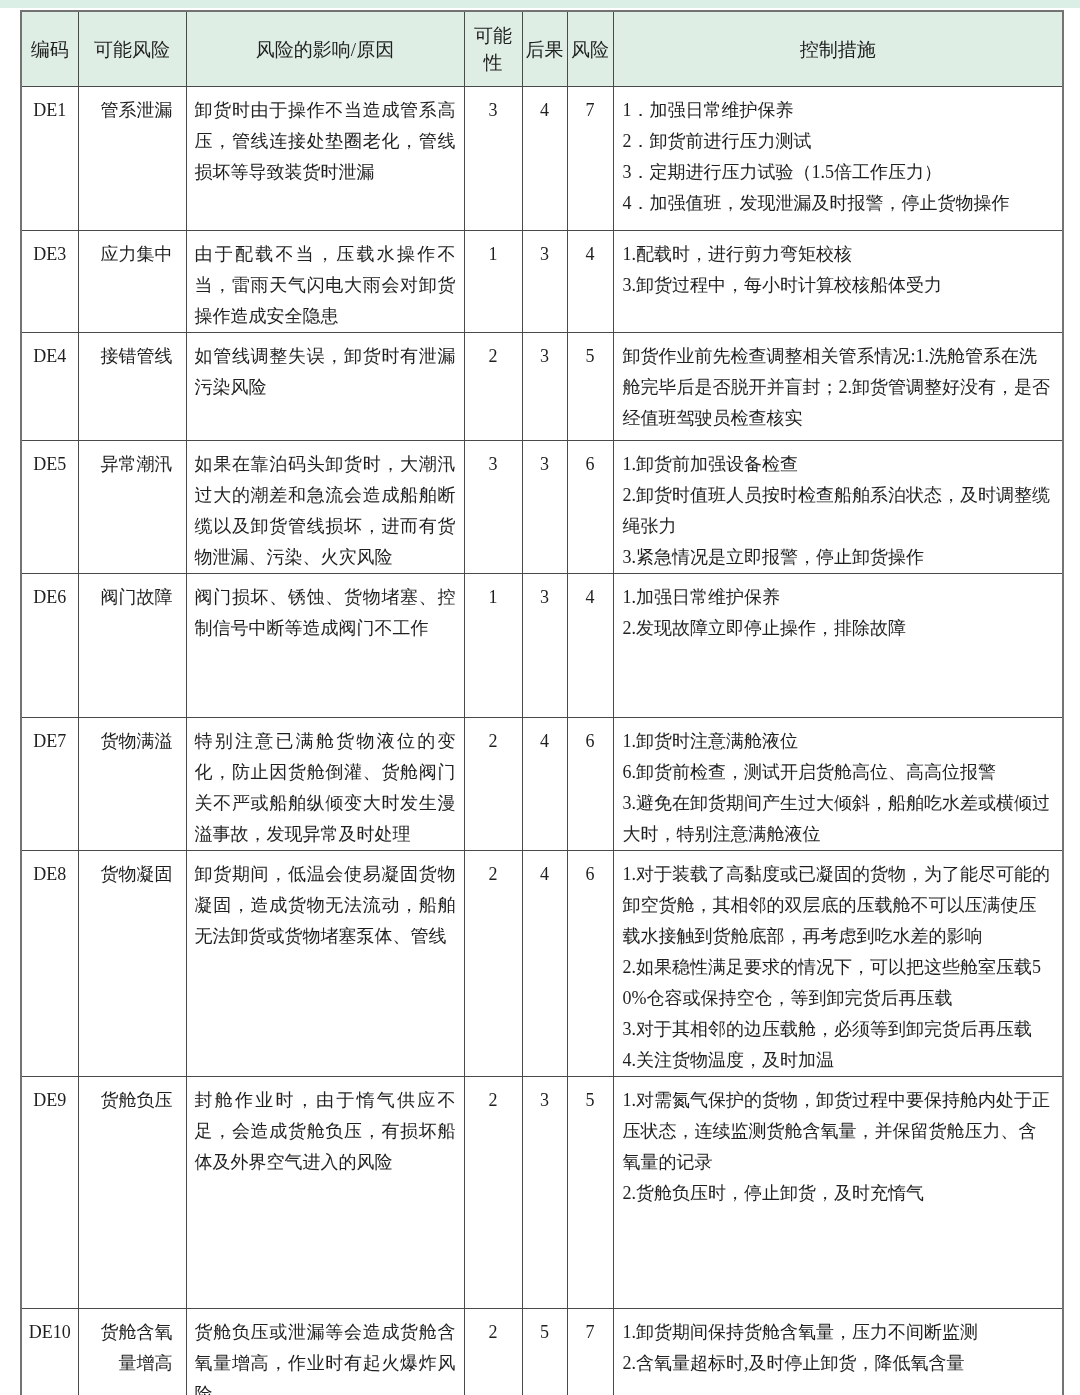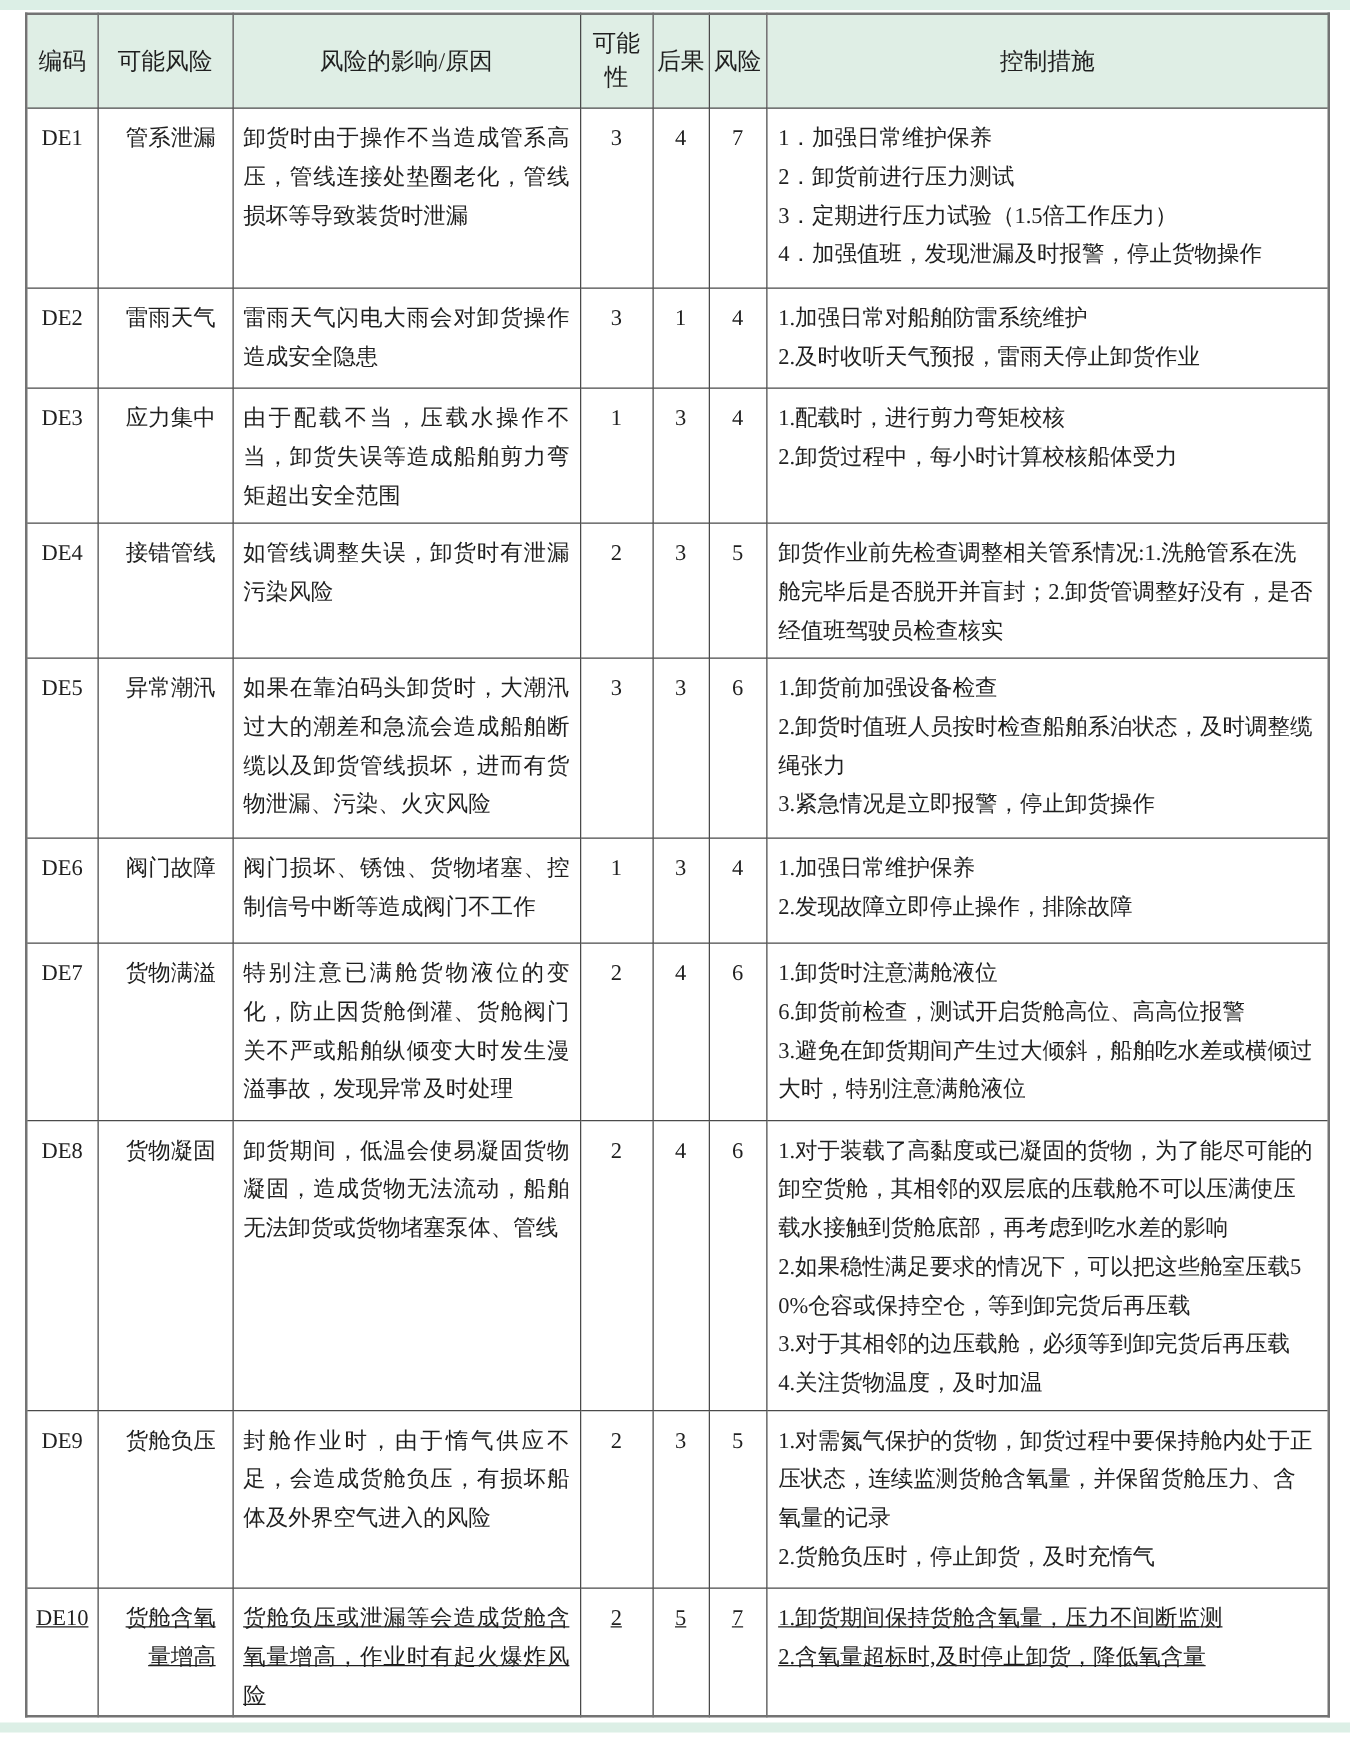--- a/index.html
+++ b/index.html
@@ -105,41 +105,29 @@
         <td class="col-num">4</td>
         <td class="col-num">7</td>
         <td class="col-measures">
           <div class="measure-line">1．加强日常维护保养</div>
           <div class="measure-line">2．卸货前进行压力测试</div>
           <div class="measure-line">3．定期进行压力试验（1.5倍工作压力）</div>
           <div class="measure-line">4．加强值班，发现泄漏及时报警，停止货物操作</div>
         </td>
       </tr>
       <tr>
-        <td class="col-code">DE2</td>
-        <td class="col-risk">雷雨天气</td>
-        <td class="col-impact">雷雨天气闪电大雨会对卸货操作造成安全隐患</td>
-        <td class="col-num">3</td>
-        <td class="col-num">1</td>
-        <td class="col-num">4</td>
-        <td class="col-measures">
-          <div class="measure-line">1.加强日常对船舶防雷系统维护</div>
-          <div class="measure-line">2.及时收听天气预报，雷雨天停止卸货作业</div>
-        </td>
-      </tr>
-      <tr>
         <td class="col-code">DE3</td>
         <td class="col-risk">应力集中</td>
-        <td class="col-impact">由于配载不当，压载水操作不当，卸货失误等造成船舶剪力弯矩超出安全范围</td>
+        <td class="col-impact">由于配载不当，压载水操作不当，雷雨天气闪电大雨会对卸货操作造成安全隐患</td>
         <td class="col-num">1</td>
         <td class="col-num">3</td>
         <td class="col-num">4</td>
         <td class="col-measures">
           <div class="measure-line">1.配载时，进行剪力弯矩校核</div>
-          <div class="measure-line">2.卸货过程中，每小时计算校核船体受力</div>
+          <div class="measure-line">3.卸货过程中，每小时计算校核船体受力</div>
         </td>
       </tr>
       <tr>
         <td class="col-code">DE4</td>
         <td class="col-risk">接错管线</td>
         <td class="col-impact">如管线调整失误，卸货时有泄漏污染风险</td>
         <td class="col-num">2</td>
         <td class="col-num">3</td>
         <td class="col-num">5</td>
         <td class="col-measures">

